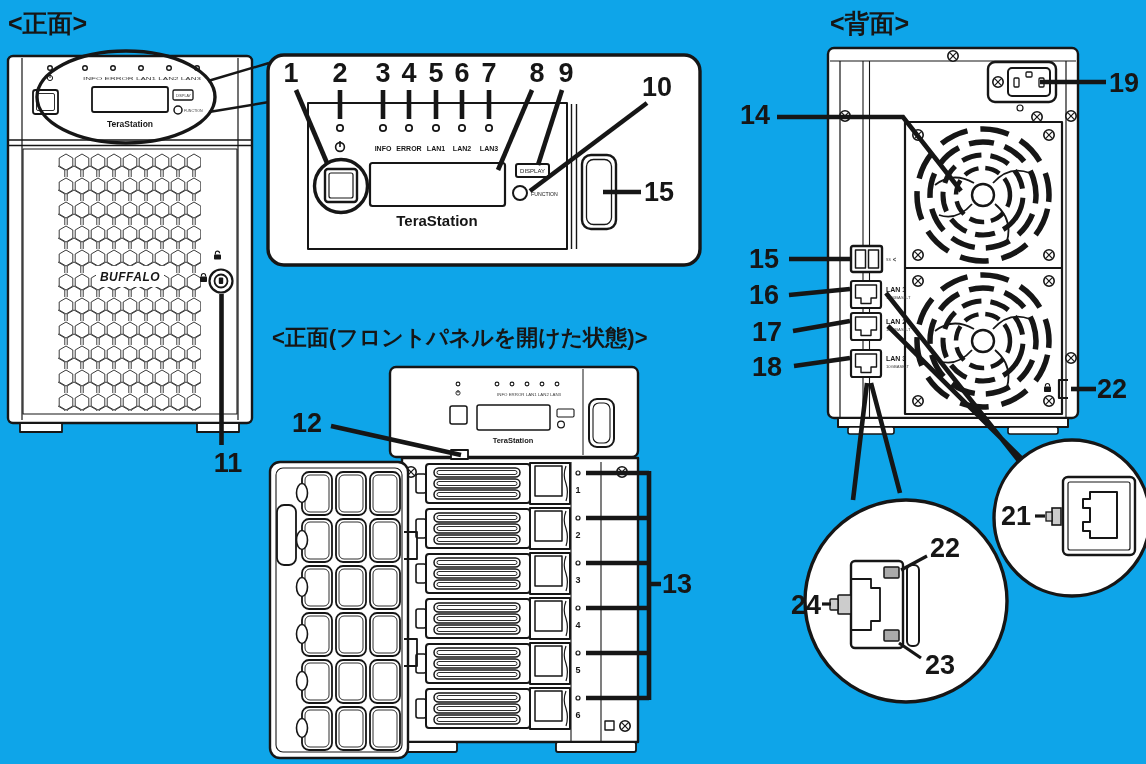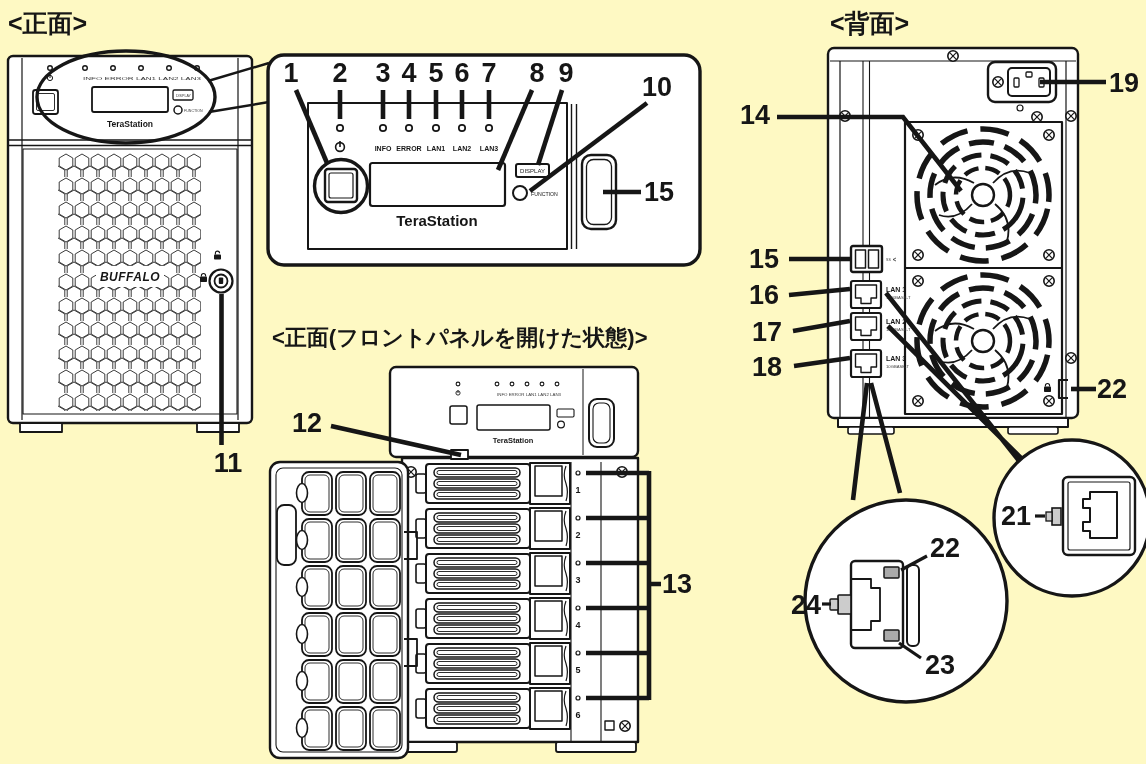--- a/index.html
+++ b/index.html
@@ -1,16 +1,16 @@
 <!DOCTYPE html>
 <html><head>
 <meta charset="utf-8">
 <style>
   html,body{margin:0;padding:0;background:#fff;}
-  .stage{position:relative;width:1146px;height:764px;background:#fef9c3;overflow:hidden;}
+  .stage{position:relative;width:1146px;height:764px;background:#0ea5e9;overflow:hidden;}
   svg{position:absolute;left:0;top:0;}
   svg text{font-family:"Liberation Sans","DejaVu Sans",sans-serif;fill:#161616;}
   .k{stroke:#161616;fill:none;stroke-linejoin:round;}
   .kf{stroke:#161616;fill:#fff;stroke-linejoin:round;}
   .co{stroke:#161616;fill:none;stroke-width:4.6;stroke-linecap:butt;}
   .co3{stroke:#161616;fill:none;stroke-width:3.2;stroke-linecap:butt;}
   .num{font-size:27px;font-weight:700;text-anchor:middle;}
   .hd{font-size:25px;font-weight:600;}
   .hd2{font-size:22px;font-weight:600;}
   .l7{font-size:7px;font-weight:700;text-anchor:middle;}

